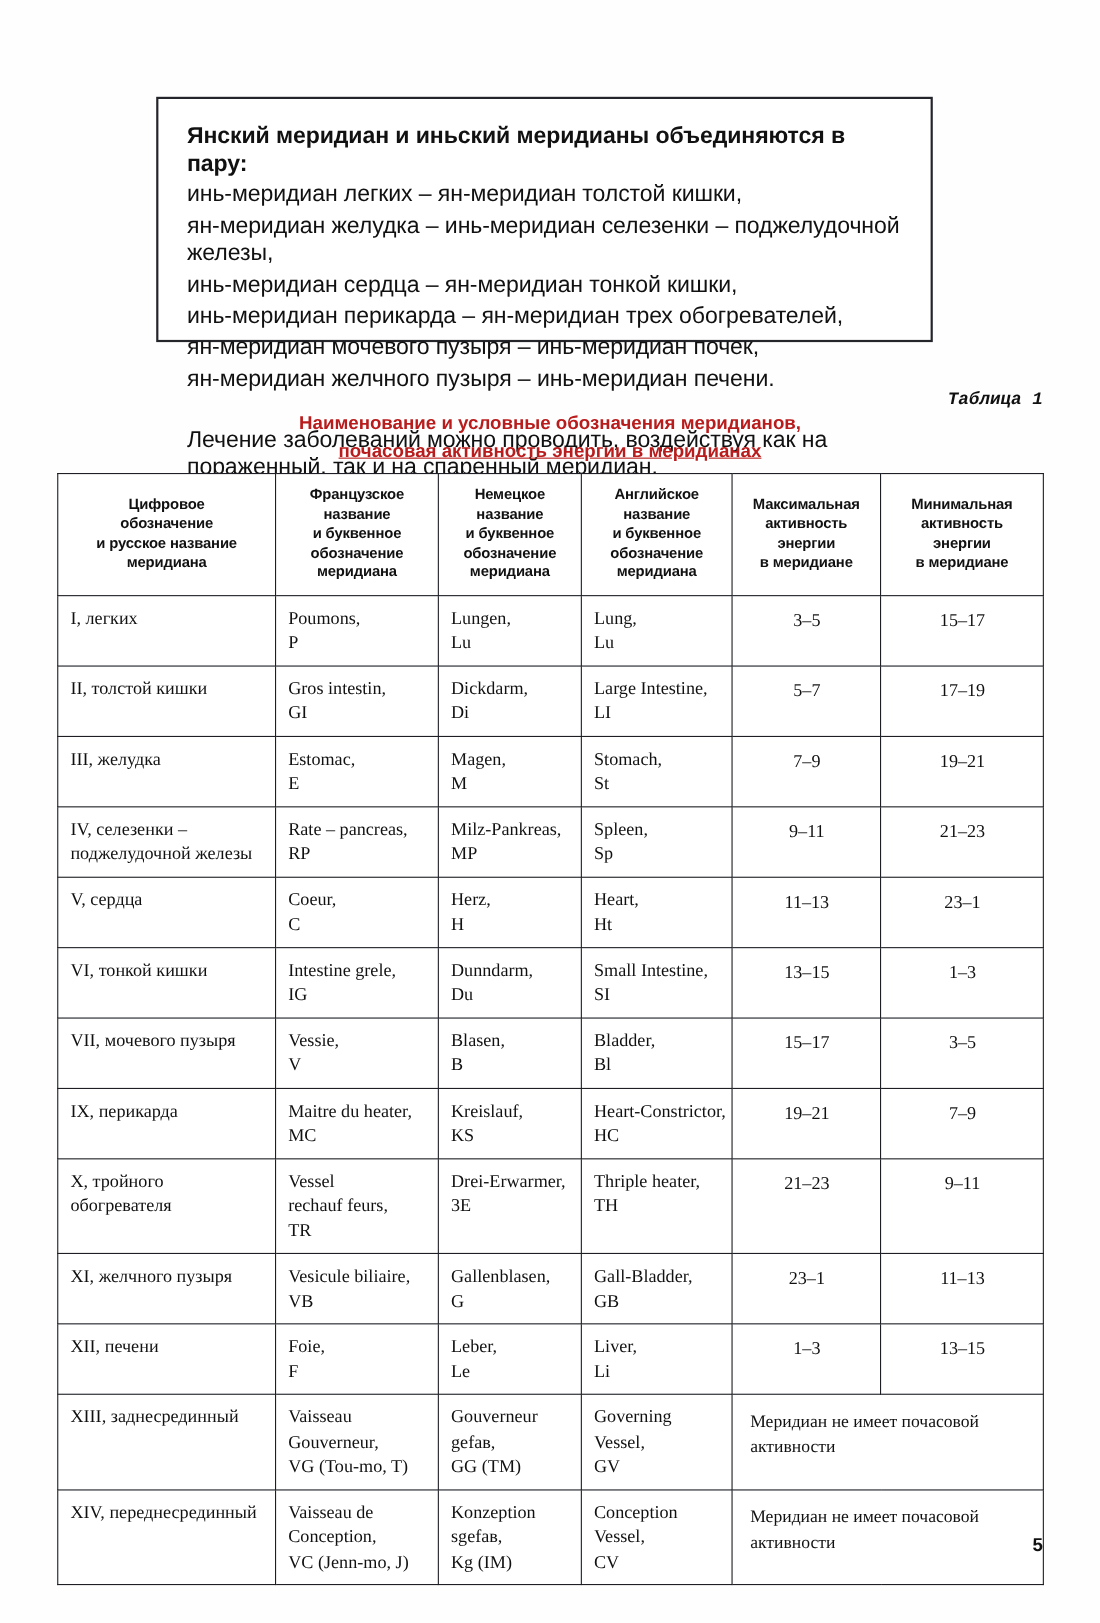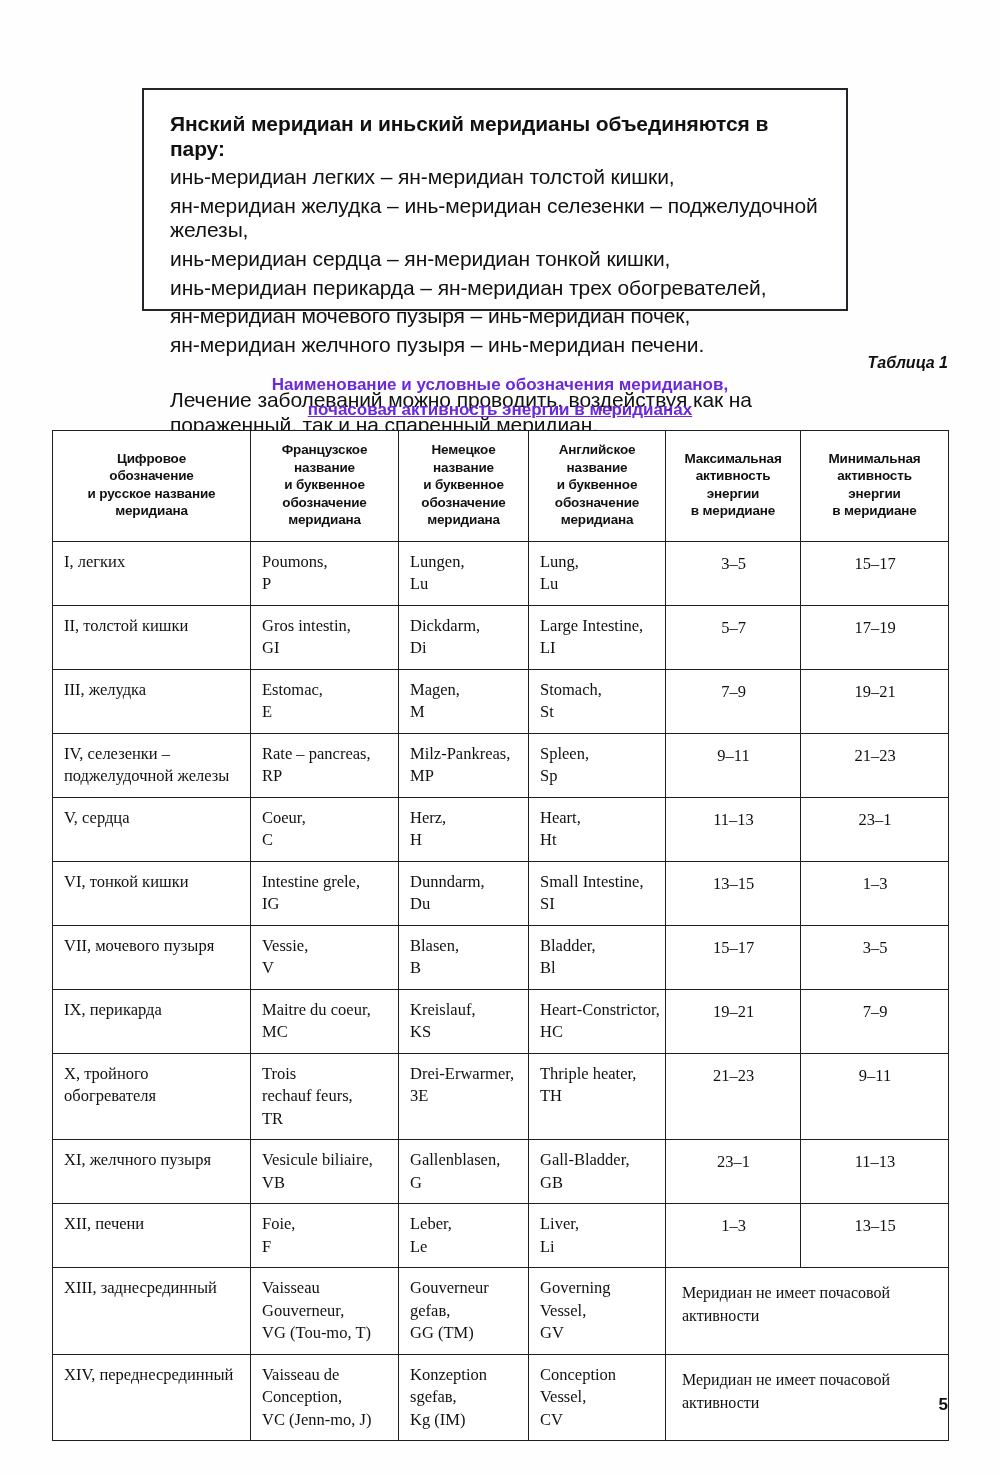--- a/index.html
+++ b/index.html
@@ -48,37 +48,37 @@
   }
   .intro-box .gap {
     height: 23px;
   }
 
   
   .table-number {
     position: absolute;
     right: 52px;
     top: 354px;
-    font-family: Liberation Sans, sans-serif;
+    font-family: Liberation Mono, monospace;
     font-style: italic;
     font-weight: bold;
     font-size: 16px;
     color: #111111;
   }
   .table-title {
     position: absolute;
     left: 52px;
     top: 372px;
     width: 896px;
     text-align: center;
     font-family: "Liberation Sans", "DejaVu Sans", sans-serif;
     font-weight: bold;
     font-size: 17px;
     line-height: 25px;
-    color: #6d28d9;
+    color: #b91c1c;
   }
   .table-title .l2 {
     display: block;
     text-decoration: underline;
   }
 
   
   .meridian-table {
     position: absolute;
     left: 52px;
@@ -391,21 +391,21 @@
           </td>
           <td class="num-cell">
             <span>3–5</span>
           </td>
         </tr>
         <tr>
           <td>
             <span>IX, перикарда</span>
           </td>
           <td>
-            <span>Maitre du coeur,</span>
+            <span>Maitre du heater,</span>
             <span>MC</span>
           </td>
           <td>
             <span>Kreislauf,</span>
             <span>KS</span>
           </td>
           <td>
             <span>Heart-Constrictor,</span>
             <span>HC</span>
           </td>
@@ -415,21 +415,21 @@
           <td class="num-cell">
             <span>7–9</span>
           </td>
         </tr>
         <tr>
           <td>
             <span>X, тройного</span>
             <span>обогревателя</span>
           </td>
           <td>
-            <span>Trois</span>
+            <span>Vessel</span>
             <span>rechauf feurs,</span>
             <span>TR</span>
           </td>
           <td>
             <span>Drei-Erwarmer,</span>
             <span>3E</span>
           </td>
           <td>
             <span>Thriple heater,</span>
             <span>TH</span>

